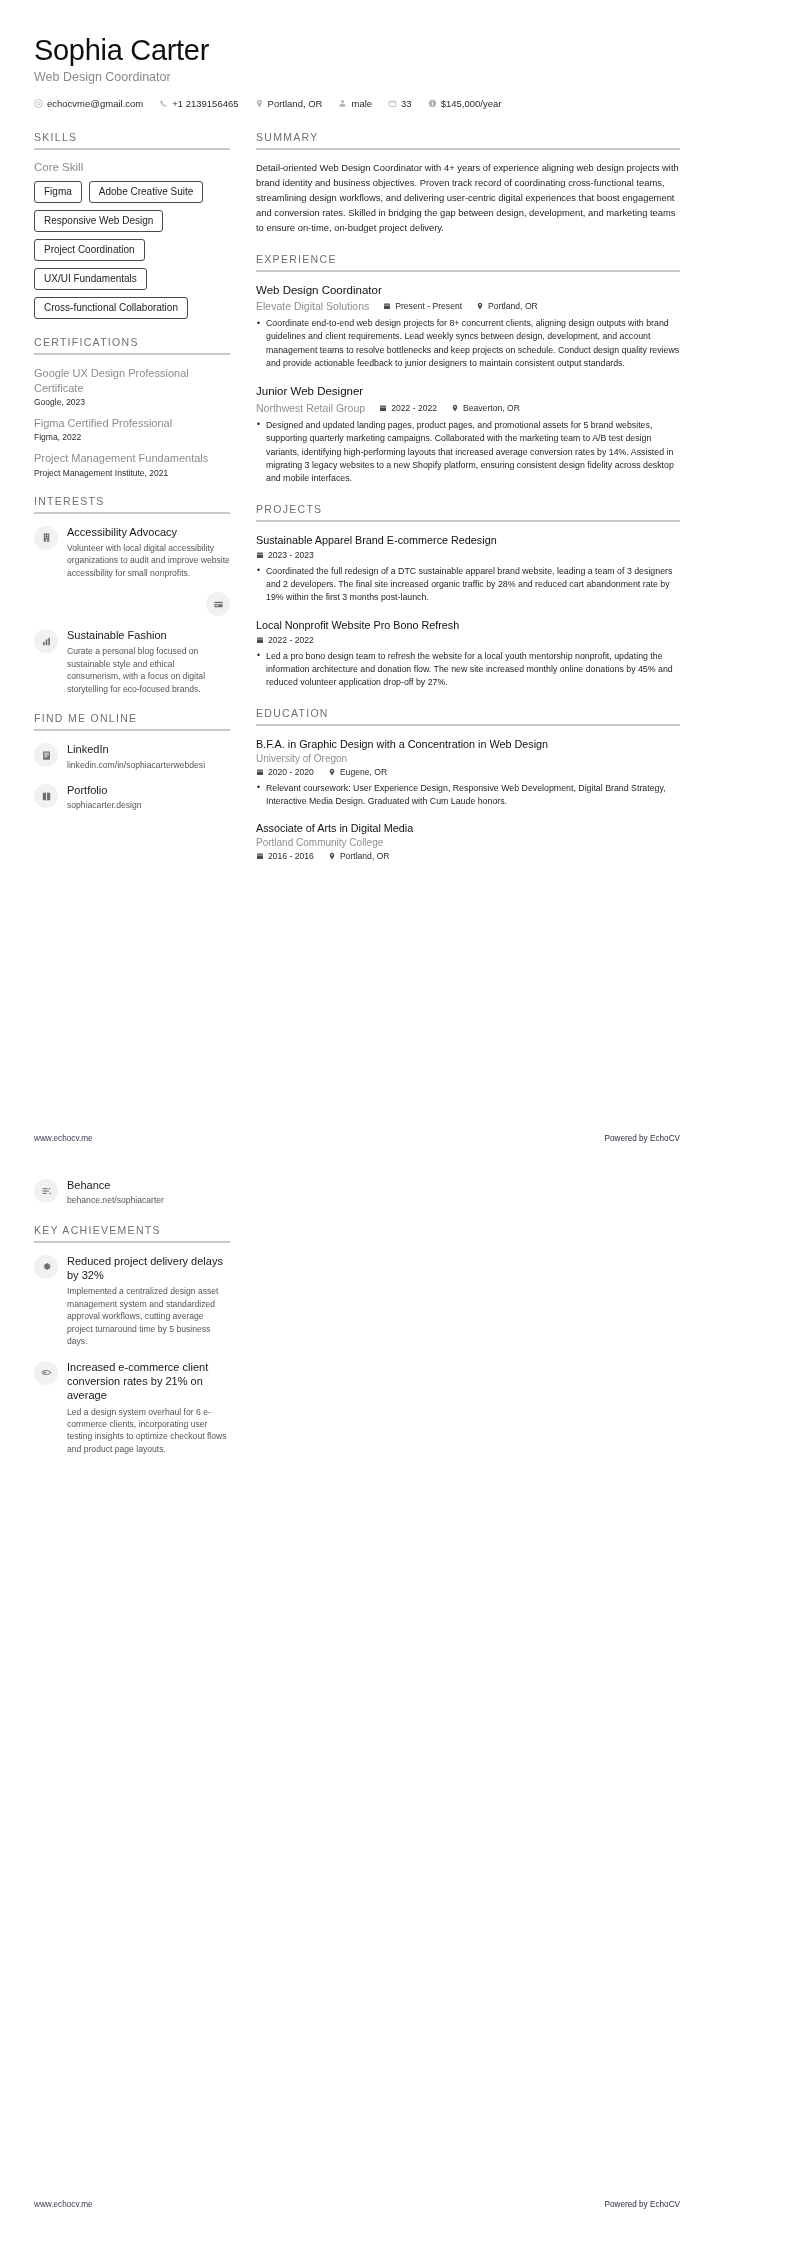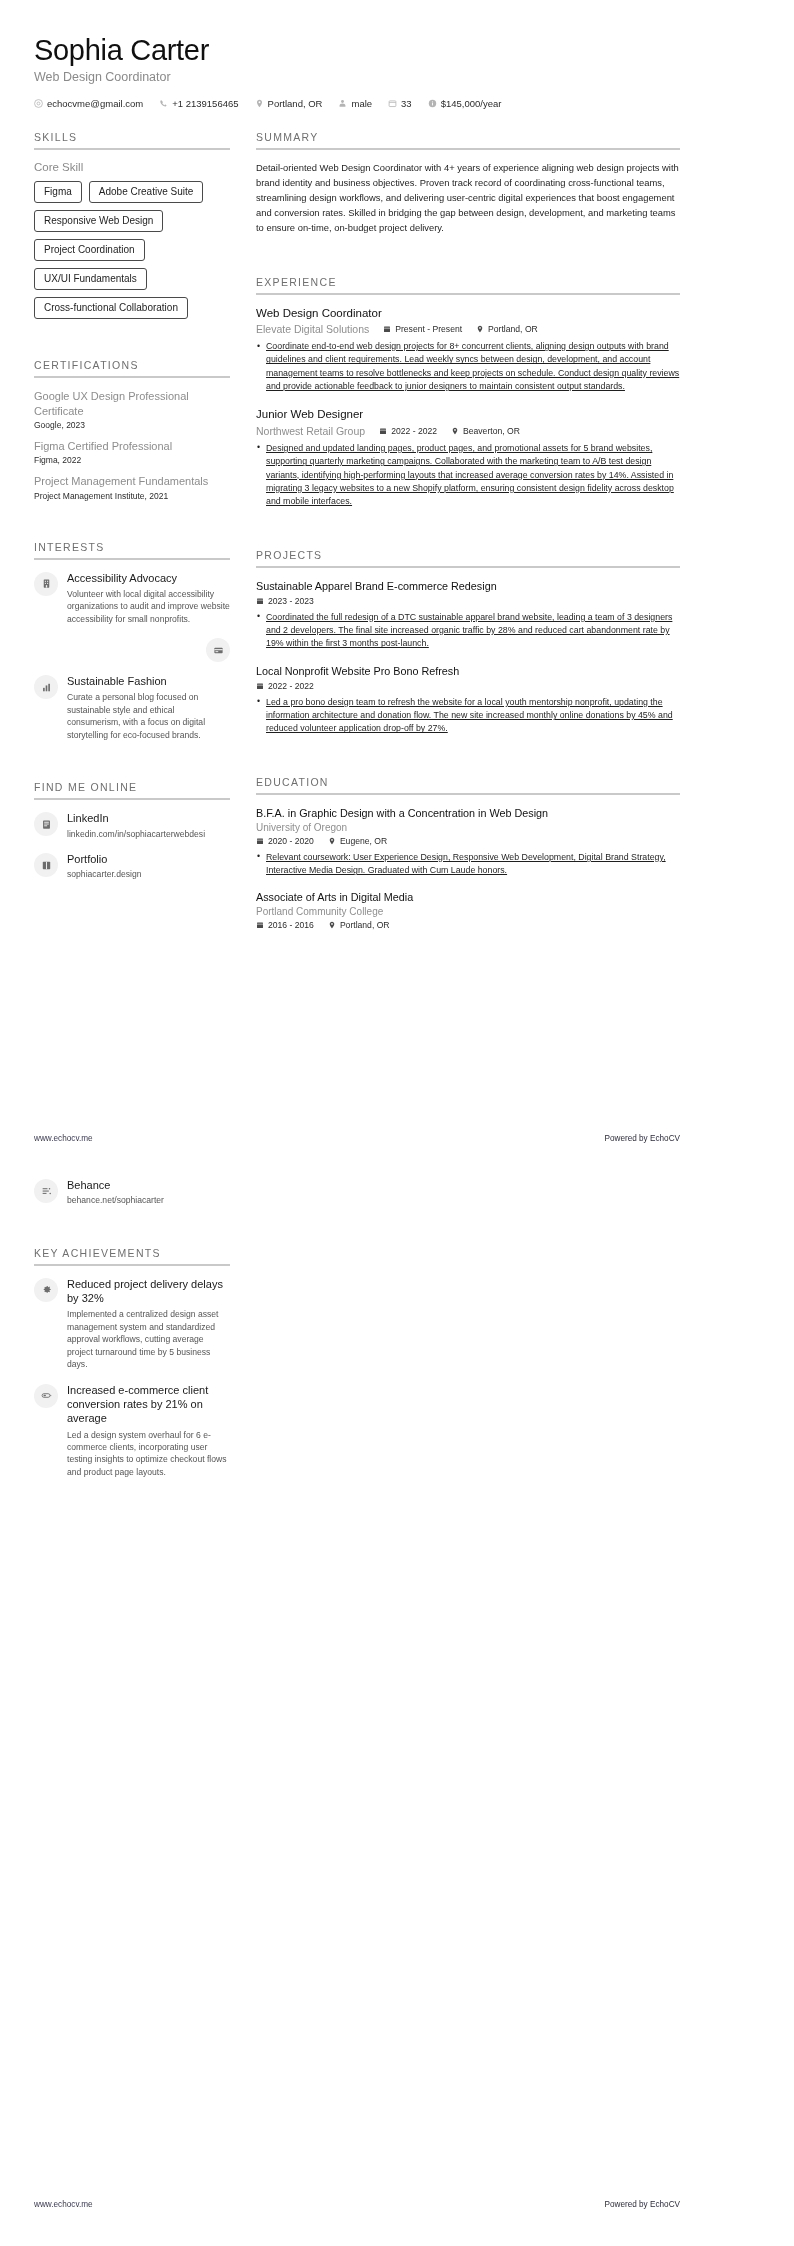--- a/index.html
+++ b/index.html
@@ -62,21 +62,21 @@
     color: #6f6f6f;
     font-weight: 400;
     text-transform: uppercase;
   }
   .sec-rule {
     height: 2px;
     background: #c9c9c9;
     margin-top: 5px;
     margin-bottom: 11px;
   }
-  .sec { margin-bottom: 40px; }
+  .sec { margin-bottom: 17px; }
 
   
   .skill-group-label {
     font-size: 11.5px;
     color: #8a8a8a;
     margin-bottom: 8px;
   }
   .chips { display: flex; flex-wrap: wrap; gap: 7px; }
   .chip {
     border: 1px solid #4a4a4a;
@@ -164,21 +164,20 @@
   .meta-item svg { width: 8px; height: 8px; fill: #4a4a4a; flex: none; }
 
   .bullets { margin-top: 5px; padding-left: 0; list-style: none; }
   .bullets li {
     position: relative;
     padding-left: 10px;
     font-size: 8.8px;
     line-height: 1.52;
     color: #1f1f1f;
     margin-bottom: 3px;
-    text-decoration: underline;
   }
   .bullets li::before {
     content: "•";
     position: absolute;
     left: 1px;
     top: -0.5px;
     color: #1f1f1f;
   }
 
   .proj { margin-bottom: 13px; }

